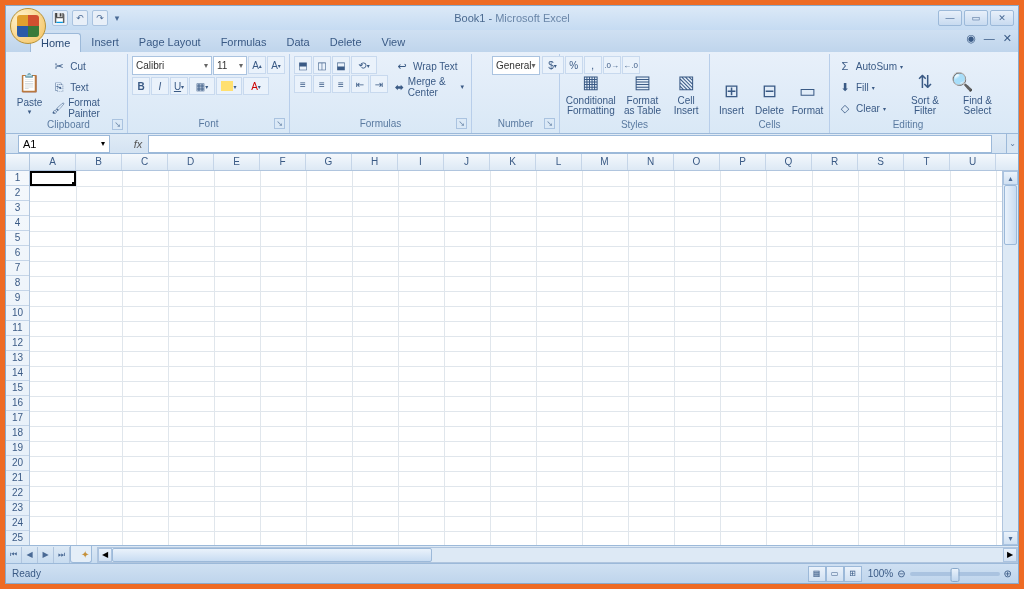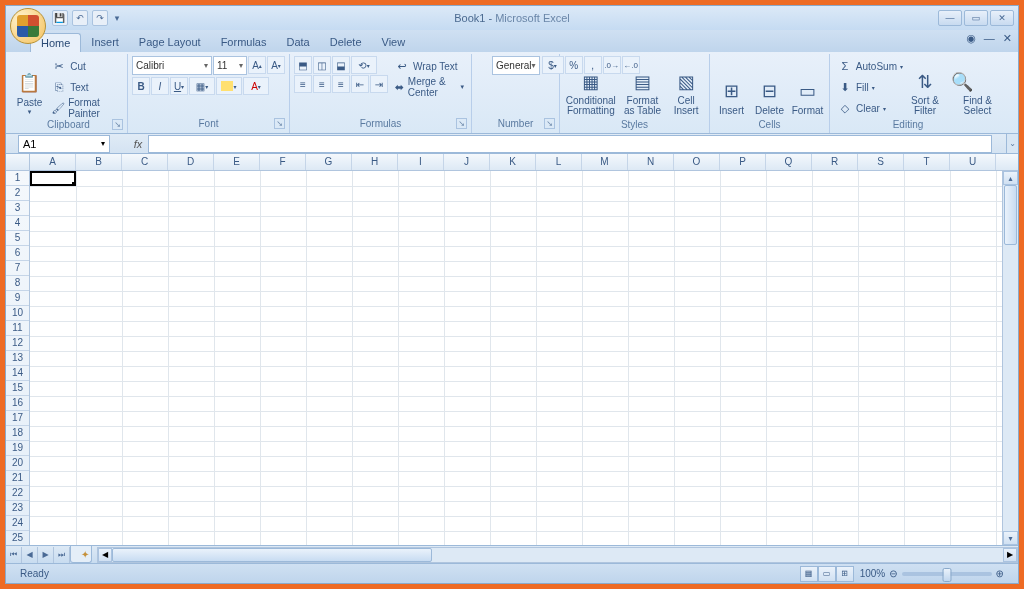--- a/index.html
+++ b/index.html
@@ -54,21 +54,21 @@
 .vscroll .thumb{position:absolute;top:14px;left:1px;right:1px;height:60px;background:linear-gradient(90deg,#eaf2fb,#c8dcf2);border:1px solid #9cb9d9;border-radius:2px;}
 .vscroll .arr{height:14px;background:linear-gradient(#eaf2fb,#d0e0f2);border:1px solid #aac3e0;font-size:8px;display:flex;align-items:center;justify-content:center;color:#4a6a95;}
 .sheet-tabs-row{height:18px;background:linear-gradient(#dde9f5,#c8dcf0);border-top:1px solid #9cb9d9;display:flex;align-items:center;}
 .navbtn{width:16px;height:16px;font-size:8px;display:flex;align-items:center;justify-content:center;color:#4a6a95;border-right:1px solid #b0c5de;}
 .sheet-tab{height:17px;padding:0 10px;font-size:10px;background:#e4eef8;border:1px solid #9cb9d9;border-top:none;border-bottom-left-radius:3px;border-bottom-right-radius:3px;margin-right:-1px;display:flex;align-items:center;color:#3a5a85;}
 .sheet-tab.active{background:#fff;font-weight:bold;}
 .newsheet{width:22px;font-size:10px;color:#c5903a;}
 .hscroll{flex:1;height:16px;margin-left:6px;background:#dde9f5;border:1px solid #b0c5de;position:relative;}
 .hscroll .thumb{position:absolute;left:14px;top:0;bottom:0;width:320px;background:linear-gradient(#eaf2fb,#c8dcf2);border:1px solid #9cb9d9;border-radius:2px;}
 .hscroll .arr{position:absolute;top:0;bottom:0;width:14px;background:linear-gradient(#eaf2fb,#d0e0f2);border:1px solid #aac3e0;font-size:8px;display:flex;align-items:center;justify-content:center;}
-.statusbar{height:20px;background:linear-gradient(#cfe0f2,#bfd5ec);border-top:1px solid #9cb9d9;display:flex;align-items:center;font-size:10px;color:#3a5a85;padding:0 14px;}
+.statusbar{height:20px;background:linear-gradient(#cfe0f2,#bfd5ec);border-top:1px solid #9cb9d9;display:flex;align-items:center;font-size:10px;color:#3a5a85;padding:0 6px;}
 .statusbar .views{margin-left:auto;display:flex;gap:0;}
 .vbtn{width:18px;height:16px;border:1px solid #9cb9d9;background:linear-gradient(#eaf2fb,#d0e0f2);font-size:8px;display:flex;align-items:center;justify-content:center;}
 .zoom{display:flex;align-items:center;gap:4px;margin-left:6px;}
 .zslider{width:90px;height:4px;background:#aac3e0;position:relative;border-radius:2px;}
 .zslider::after{content:"";position:absolute;left:50%;top:-4px;width:7px;height:12px;background:linear-gradient(#eaf2fb,#c0d6ee);border:1px solid #8aa9ca;border-radius:2px;transform:translateX(-50%);}
 </style>
 </head>
 <body>
 
 <div class="window">

